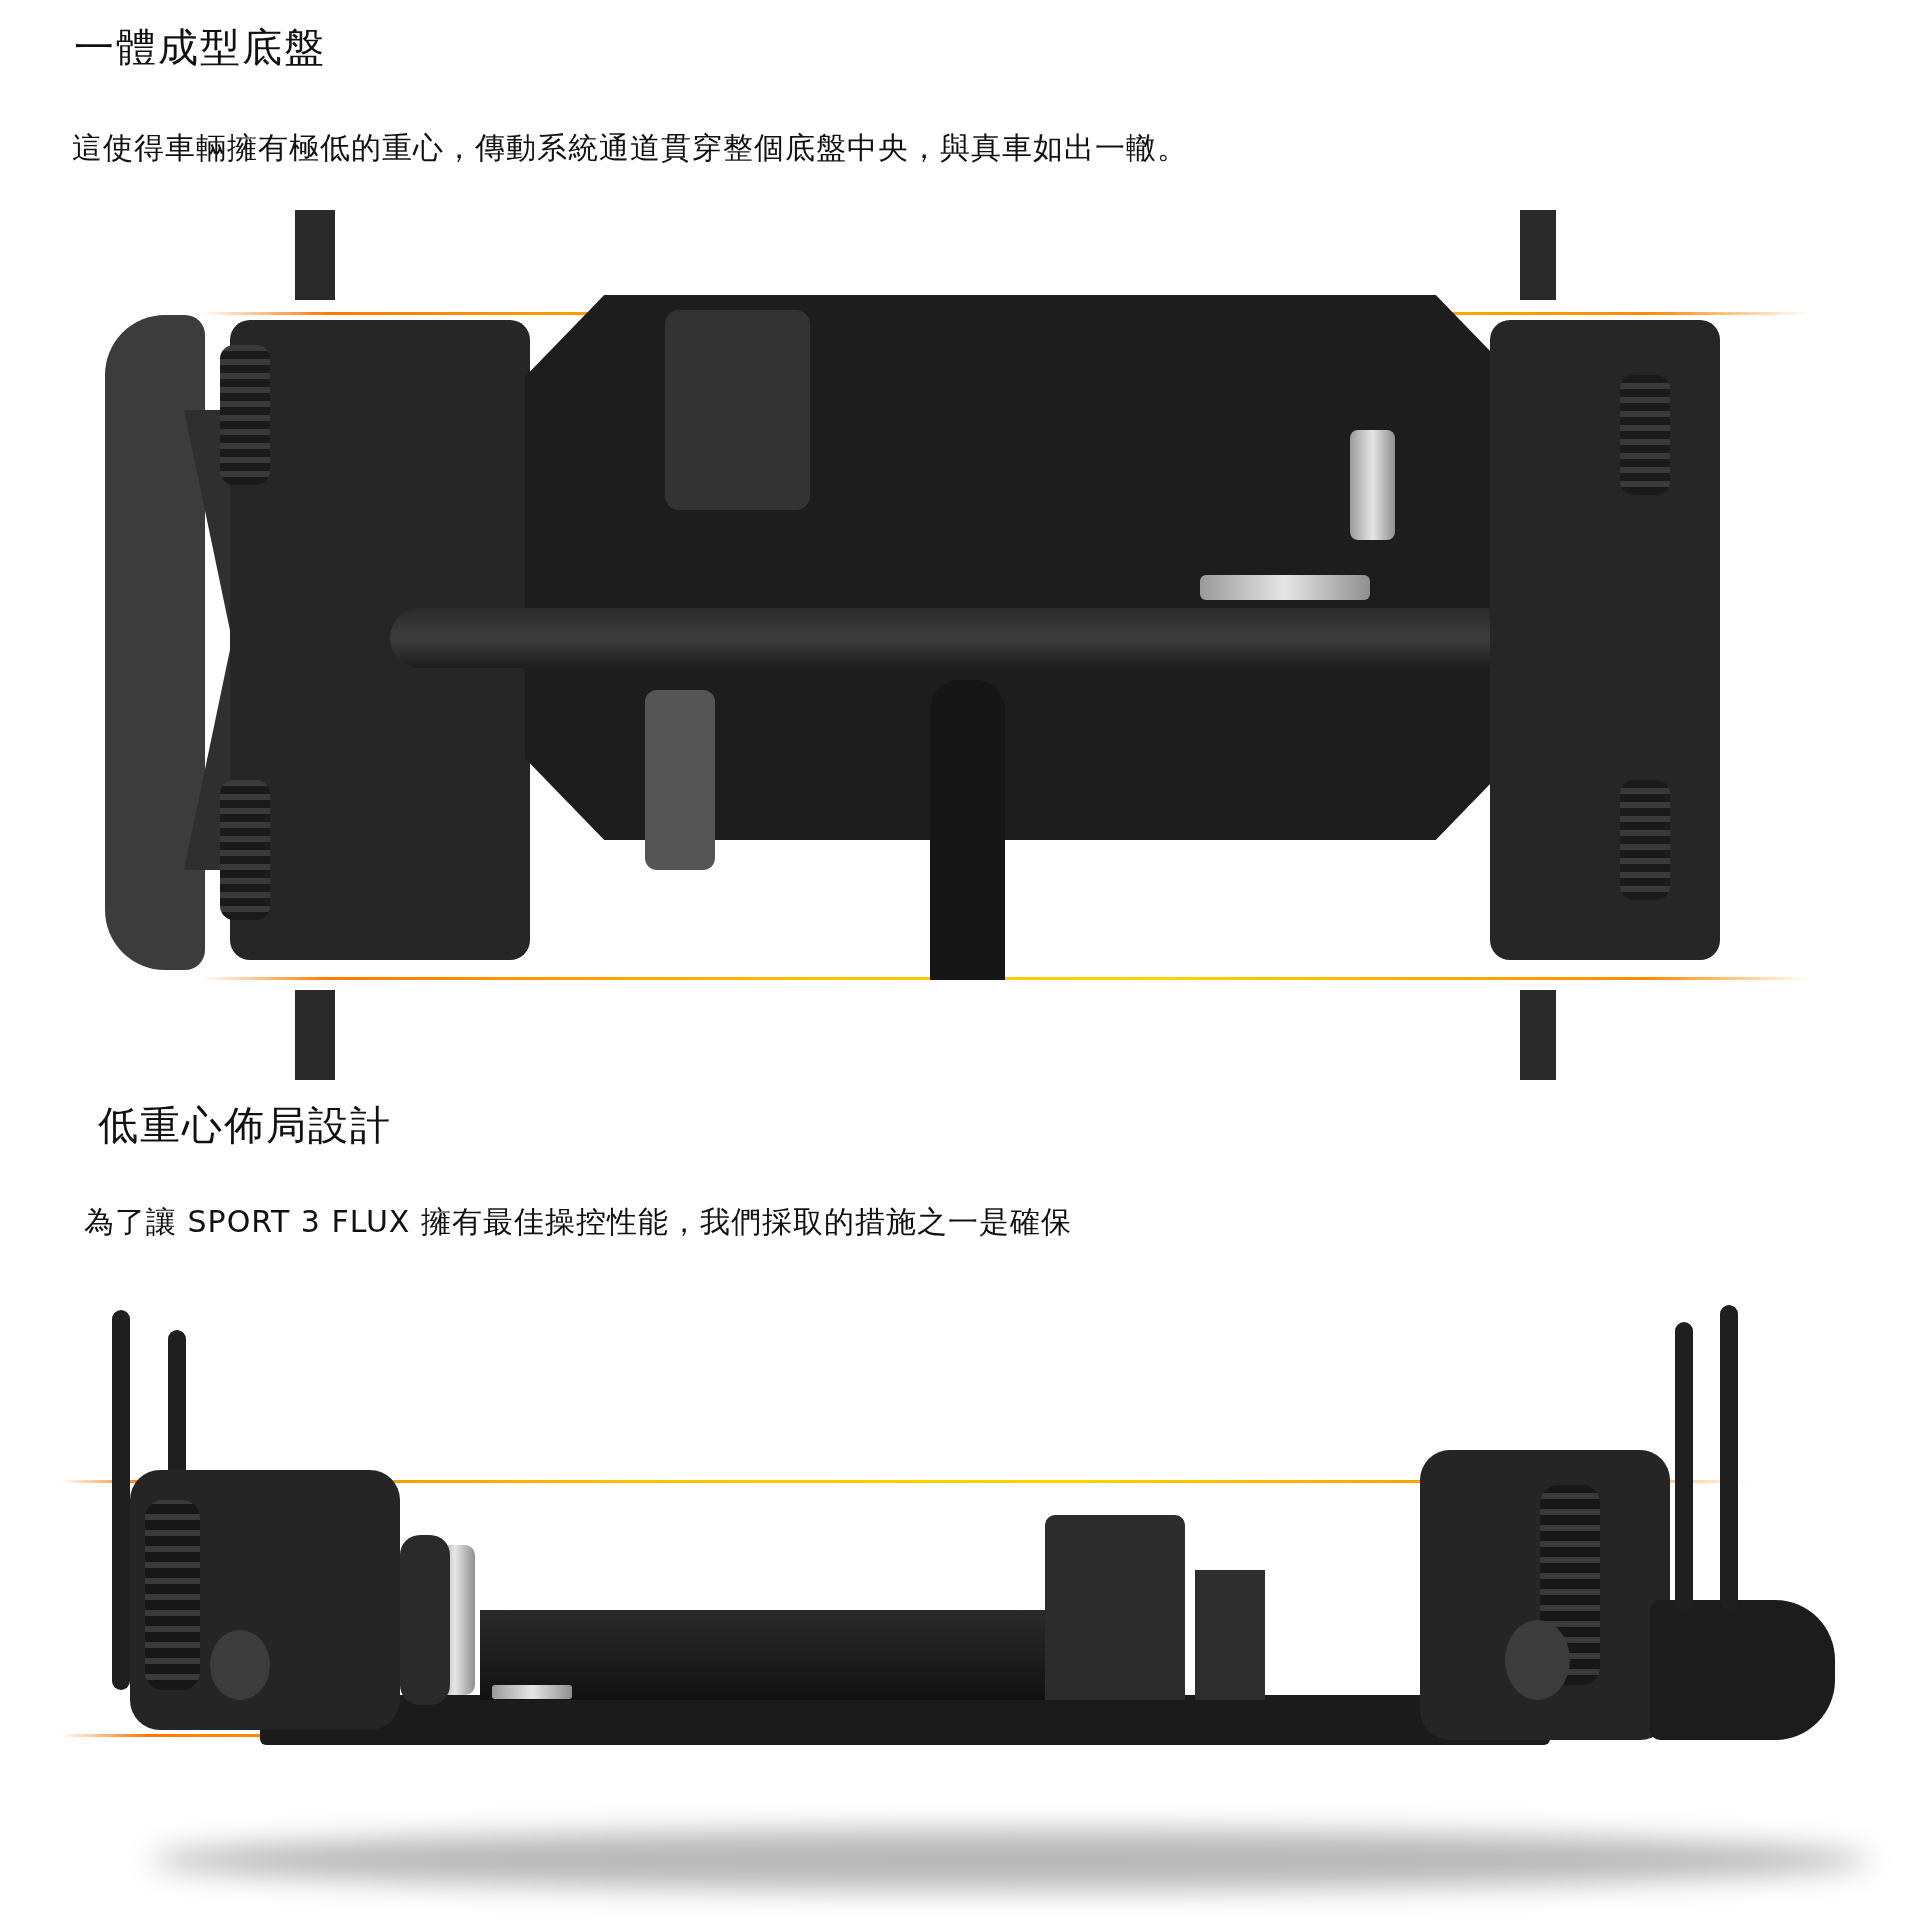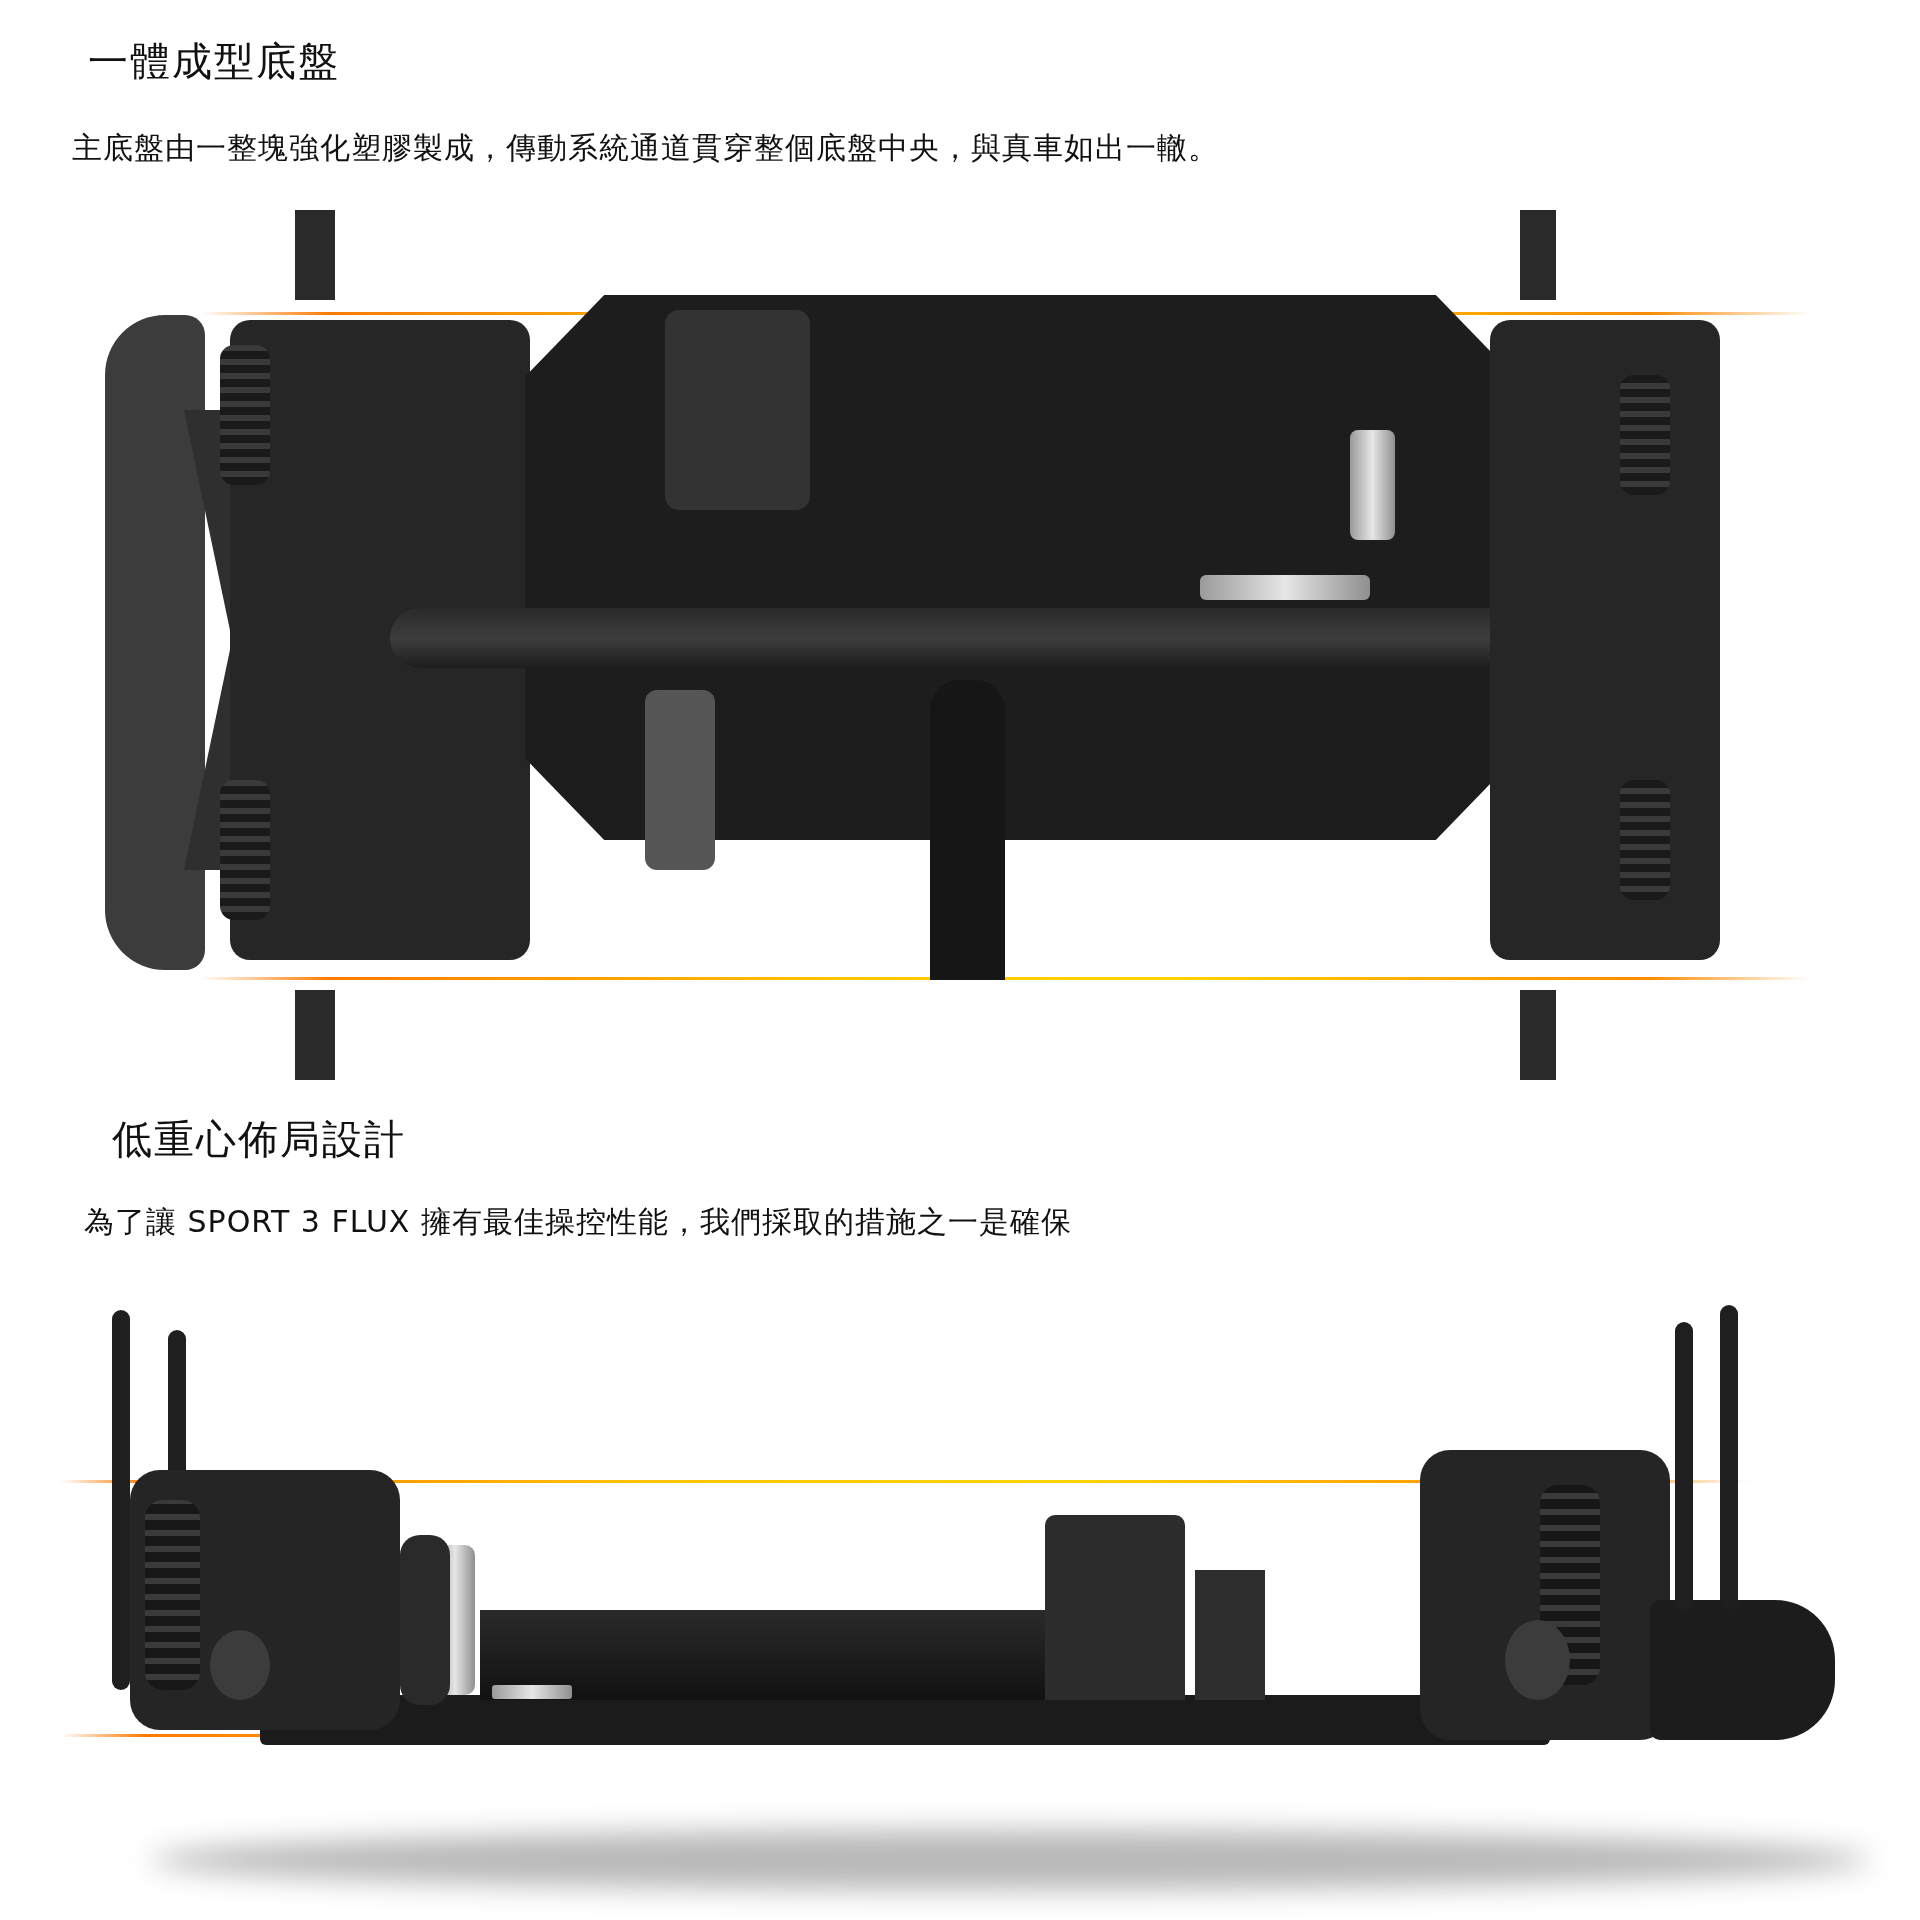--- a/index.html
+++ b/index.html
@@ -1,36 +1,36 @@
 <!DOCTYPE html>
 <html><head>
 <meta charset="utf-8">
 <style>
   html, body { margin: 0; padding: 0; background: #ffffff; }
   body { width: 1920px; height: 1920px; position: relative; overflow: hidden;
          font-family: "DejaVu Sans", "Liberation Sans", sans-serif; color: #1a1a1a; }
-  .heading { position: absolute; font-size: 40px; font-weight: normal; margin: 16px; letter-spacing: 2px; color: #111; }
+  .heading { position: absolute; font-size: 40px; font-weight: normal; margin: 2px; letter-spacing: 2px; color: #111; }
   .para { position: absolute; font-size: 30px; line-height: 40px; margin: 0; letter-spacing: 1px; color: #111; }
   .para span { display: block; white-space: nowrap; }
   .figure { position: absolute; }
   .guide { position: absolute; height: 3px; border-radius: 2px; }
   .dark { position: absolute; background: #1e1e1e; }
   .mid  { position: absolute; background: #2f2f2f; }
   .lite { position: absolute; background: #4a4a4a; }
   .silver { position: absolute; background: linear-gradient(90deg,#9a9a9a,#e6e6e6,#8f8f8f); }
   .round { border-radius: 50%; }
   .shadow { position: absolute; border-radius: 50%; filter: blur(14px); background: rgba(0,0,0,0.28); }
 </style>
 </head>
 <body>
 
 <h1 class="heading" style="left:72px; top:18px;">一體成型底盤</h1>
 
 <p class="para" style="left:72px; top:128px;">
-  <span>主底盤由一整塊強化塑膠製成，傳動系統通道貫穿整個底盤中央，與真車如出一轍。</span>
+  <span>這使得車輛擁有極低的重心，傳動系統通道貫穿整個底盤中央，與真車如出一轍。</span>
 </p>
 
 <div class="figure" style="left:100px; top:220px; width:1640px; height:850px;">
 
   <div class="guide" style="left:100px; top:92px; width:1610px; background:linear-gradient(90deg,rgba(255,122,0,0),#ff7a00 8%,#ffc400 40%,#ffd400 60%,#ff8a00 90%,rgba(255,122,0,0));"></div>
   <div class="guide" style="left:100px; top:757px; width:1610px; background:linear-gradient(90deg,rgba(255,122,0,0),#ff7a00 8%,#ffc400 40%,#ffd400 60%,#ff8a00 90%,rgba(255,122,0,0));"></div>
 
   <div class="lite" style="left:5px; top:95px; width:100px; height:655px; border-radius:60px 20px 20px 60px; background:#3c3c3c;"></div>
 
   <div class="mid" style="left:60px; top:190px; width:120px; height:460px; clip-path:polygon(20% 0,60% 0,100% 40%,100% 60%,60% 100%,20% 100%,60% 50%);"></div>

